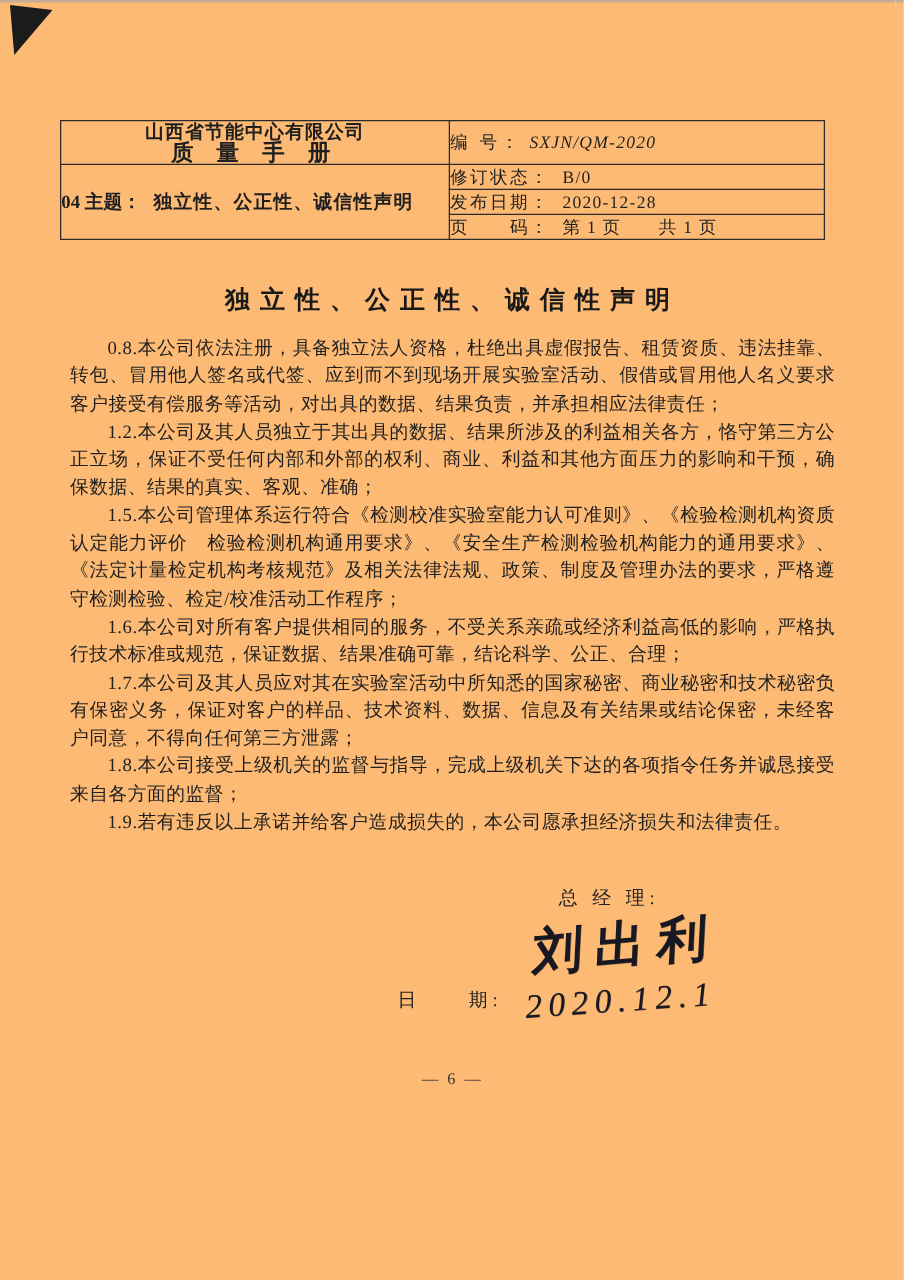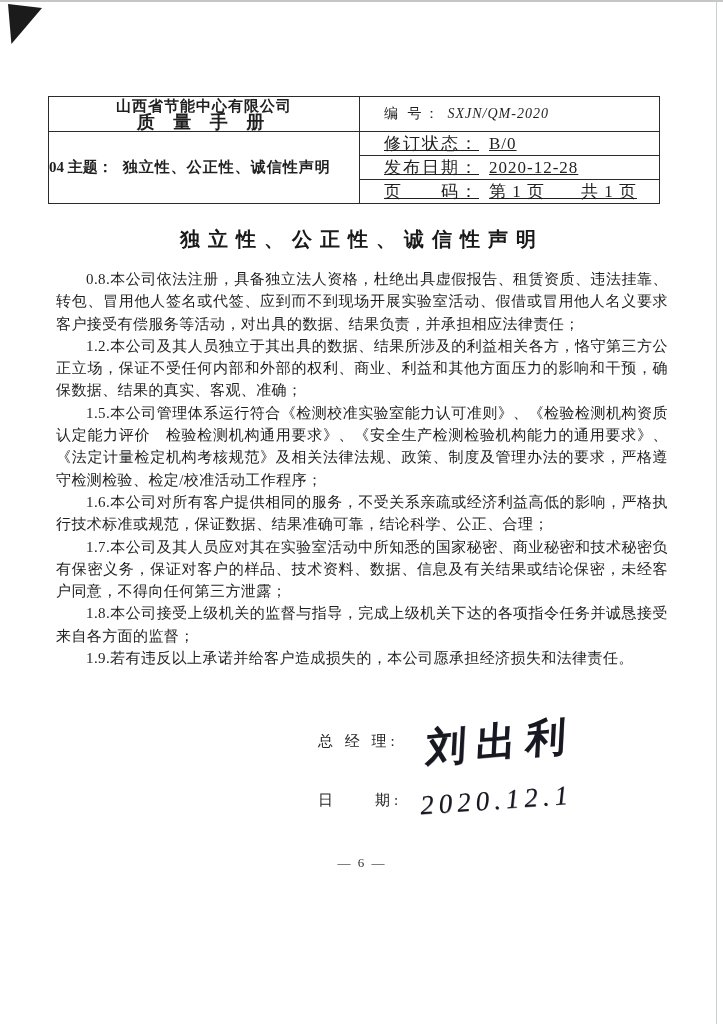--- a/index.html
+++ b/index.html
@@ -1,18 +1,18 @@
 <!DOCTYPE html>
 <html><head>
 <meta charset="utf-8">
 <style>
   html,body { margin:0; padding:0; background:#e8e8e8; }
   .page {
     position:relative; width:723px; height:1024px; margin:0 auto;
-    background:#ffffff; overflow:hidden;
+    background:#fdba74; overflow:hidden;
     font-family:"Liberation Serif","DejaVu Serif",serif;
     color:#1f1f1f;
   }
   
   .corner-triangle {
     position:absolute; left:8px; top:4px; width:34px; height:40px;
     background:#1b1b1b; clip-path:polygon(0 0, 100% 10%, 10% 100%);
   }
   .top-edge { position:absolute; top:0; left:0; right:0; height:2px; background:#a8a8a8; opacity:.65; }
   .right-edge { position:absolute; top:0; bottom:0; right:6px; width:1px; background:#c3cdcd; opacity:.9; }
@@ -20,43 +20,43 @@
   
   table.header-table {
     position:absolute; left:48px; top:96px; width:612px;
     border-collapse:collapse; table-layout:fixed;
   }
   table.header-table td { border:1.6px solid #2b2b2b; padding:0 0 0 0; vertical-align:middle; }
   td.c-company { width:310px; text-align:center; height:34px; }
   .company-name { font-weight:bold; font-size:15px; line-height:16px; letter-spacing:1px; }
   .manual-title { font-weight:bold; font-size:18px; line-height:16px; letter-spacing:7px; }
   td.c-docno { padding-left:14px; font-size:14px; }
-  .lbl { letter-spacing:3px;margin-left:24px; }
+  .lbl { letter-spacing:3px; }
   .val-italic { font-style:italic; letter-spacing:1px; margin-left:6px;text-align:center; }
   td.c-subject { padding-left:8px; font-weight:bold; font-size:15px; }
   td.c-subject .sub-val { margin-left:10px; letter-spacing:1px; }
-  td.small-row { height:19px; padding-left:10px; font-size:17px;text-decoration:underline; }
+  td.small-row { height:19px; padding-left:10px; font-size:14px; }
   td.small-row .lbl { letter-spacing:2px; }
   td.small-row .val { margin-left:10px; letter-spacing:1px; }
 
   
   .flow { position:absolute; left:56px; right:55px; top:226px; }
   .doc-title {
     margin:0 0 15px 0; text-align:center; font-size:20px; font-weight:bold;
     letter-spacing:8px; color:#191919;
   }
   .body-text p {
     margin:0; text-indent:2em; font-size:15px; line-height:22.3px;
     text-align:justify; letter-spacing:0.4px;
   }
 
   
   .signature-block { margin:40px 0 0 262px; }
   .sig-row { display:flex; align-items:center; }
-  .sig-row.first { height:64px; }
+  .sig-row.first { height:64px;flex-direction:column; }
   .sig-row.second { height:46px; margin-top:4px; }
   .sig-label { font-size:15px; letter-spacing:4px; color:#222; white-space:pre; width:92px; flex:0 0 auto; }
   .hand { color:#181822; text-shadow:0.4px 0.4px 0 rgba(20,20,30,.5); }
   .hand-name {
     display:inline-block; margin-left:16px; font-size:40px; font-weight:600;
     letter-spacing:10px; transform:rotate(-5deg) skewX(-8deg); white-space:nowrap;
   }
   .hand-date {
     display:inline-block; margin-left:10px; font-size:27px; font-style:italic;
     letter-spacing:5px; transform:rotate(-4deg); white-space:nowrap;

